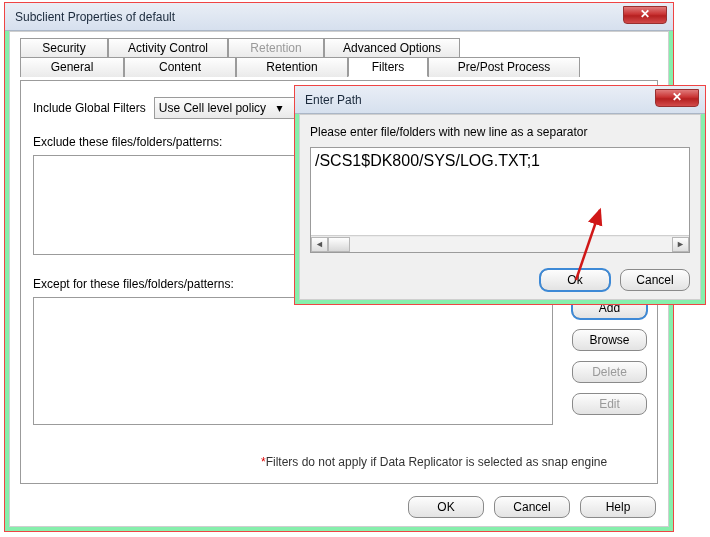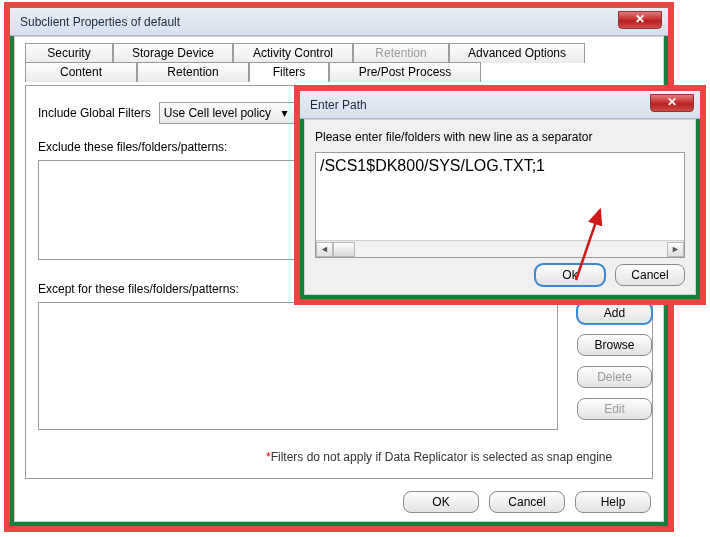--- a/index.html
+++ b/index.html
@@ -1,17 +1,17 @@
 <!DOCTYPE html>
 <html><head>
 <meta charset="utf-8">
 <style>
   *{box-sizing:border-box;font-family:"Segoe UI",Tahoma,sans-serif;font-size:12px}
   body{margin:0;background:#fff;width:710px;height:537px;position:relative;overflow:hidden}
-  .win{position:absolute;border:6px solid #ef4444;background:#15803d}
+  .win{position:absolute;border:1px solid #ef4444;background:#86efac}
   .titlebar{height:28px;background:linear-gradient(#e9eef6,#d6e0ee);border-bottom:1px solid #aab6c6;display:flex;align-items:center;padding-left:10px;position:relative}
   .title-text{color:#1b2a3c}
   .close-x{position:absolute;right:6px;top:3px;width:44px;height:18px;border-radius:0 0 4px 4px;background:linear-gradient(#e07a7a,#c93333 45%,#b52020 55%,#d24b4b);border:1px solid #983030;color:#fff;text-align:center;line-height:14px;font-weight:bold}
   .win-body{position:absolute;top:28px;left:4px;right:4px;bottom:4px;background:#fff;border:1px solid #cfcfcf}
   
   .tabrow{display:flex;margin-left:10px}
   .tab{border:1px solid #9b9b9b;border-bottom:none;background:linear-gradient(#fefefe,#eaeaea);padding:2px 15px;text-align:center;width:110px;height:20px;position:relative}
   .tab.active{background:#fff;border-bottom:1px solid #fff;z-index:3}
   .tab.disabled{color:#9a9a9a}
   .tabrow1{margin-top:6px}
@@ -41,26 +41,26 @@
 
 <div class="win" style="left:4px;top:2px;width:670px;height:530px">
   <div class="titlebar">
     <span class="title-text">Subclient Properties of default</span>
     <div class="close-x">✕</div>
   </div>
   <div class="win-body">
 
     <div class="tabrow tabrow1">
       <div class="tab" style="width:88px"><span>Security</span></div>
-      <div class="tab" style="width:120px"><span>Storage Device</span></div>
       <div class="tab" style="width:120px"><span>Activity Control</span></div>
       <div class="tab disabled" style="width:96px"><span>Retention</span></div>
       <div class="tab" style="width:136px"><span>Advanced Options</span></div>
     </div>
     <div class="tabrow tabrow2">
+      <div class="tab" style="width:104px"><span>General</span></div>
       <div class="tab" style="width:112px"><span>Content</span></div>
       <div class="tab" style="width:112px"><span>Retention</span></div>
       <div class="tab active" style="width:80px"><span>Filters</span></div>
       <div class="tab" style="width:152px"><span>Pre/Post Process</span></div>
     </div>
 
     <div class="panel">
 
       <div class="row" style="position:absolute;left:12px;top:16px">
         <span class="lbl">Include Global Filters</span>

